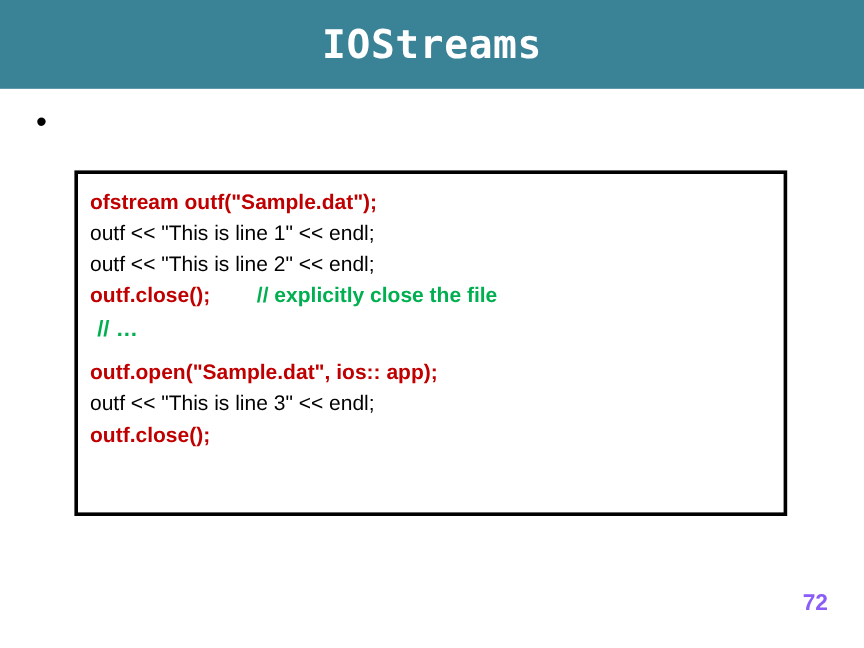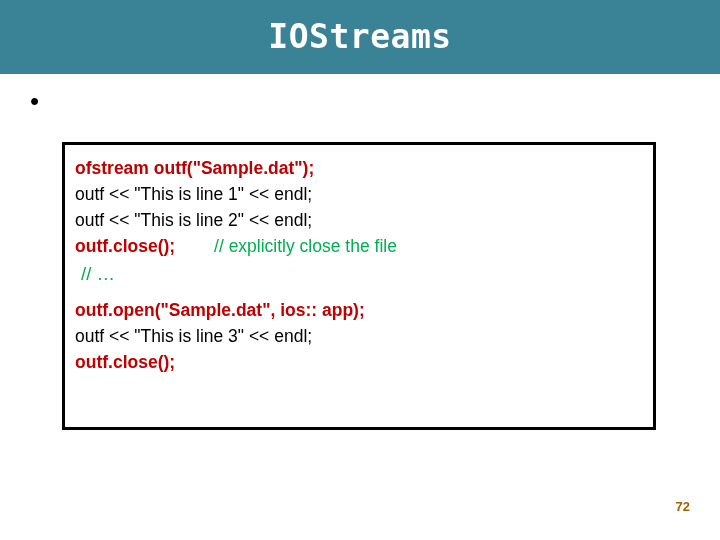--- a/index.html
+++ b/index.html
@@ -78,39 +78,39 @@
     white-space: pre;
     color: #000000;
     font-family: "Liberation Sans", sans-serif;
   }
   .c-red {
     color: #C00000;
     font-weight: bold;
   }
   .c-green {
     color: #00B050;
-    font-weight: normal;
+    font-weight: bold;
   }
   .c-black {
     color: #000000;
   }
   .gap-small {
     height: 8px;
   }
   .comment-line {
     font-size: 18.5px;
     line-height: 30px;
     padding-left: 6px;
   }
   .page-number {
     position: absolute;
     right: 30px;
     bottom: 26px;
-    font-size: 13px;
-    color: #a16207;
+    font-size: 19px;
+    color: #8b5cf6;
     font-weight: bold;
   }
 </style>
 </head>
 <body>
 
 <div class="slide">
 
   <div class="title-bar"></div>
   <div class="slide-title">IOStreams</div>

